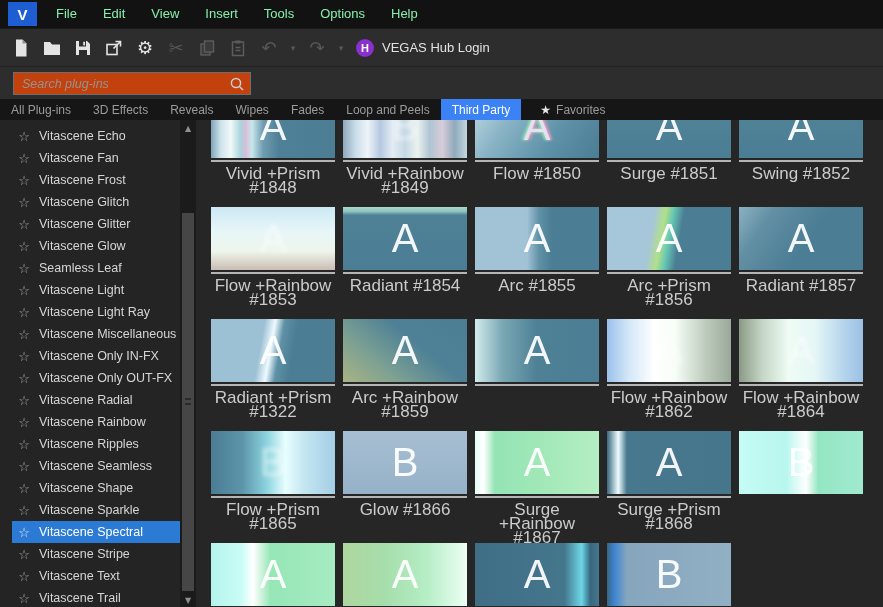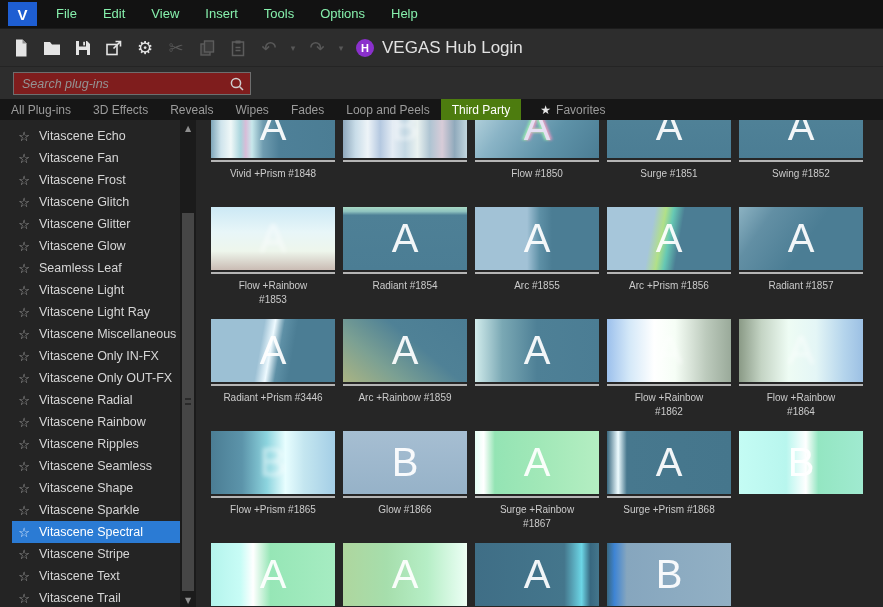--- a/index.html
+++ b/index.html
@@ -15,31 +15,31 @@
   .menu-items { display:flex; margin-left:6px; }
   .menu-item { padding:0 13px; color:#86efac; font-size:13px; line-height:28px; cursor:default; }
   
   .toolbar { position:absolute; top:28px; left:0; right:0; height:38px; background:#2d2d2d; border-top:1px solid #1c1c1c; display:flex; align-items:center; padding-left:8px; }
   .tb-btn { width:26px; height:26px; display:grid; place-items:center; margin-right:5px; }
   .tb-glyph { font-family:"DejaVu Sans",sans-serif; font-size:18px; color:#e4e4e4; line-height:1; }
   .tb-glyph.disabled { color:#585858; }
   .tb-drop { width:12px; height:26px; display:grid; place-items:center; margin-right:5px; font-family:"DejaVu Sans",sans-serif; font-size:9px; color:#585858; }
   .hub { display:flex; align-items:center; gap:8px; margin-left:4px; }
   .hub-circle { width:18px; height:18px; border-radius:50%; background:var(--hub-purple,#8a30cc); color:#fff; font-size:11px; font-weight:bold; display:grid; place-items:center; }
-  .hub-label { color:#e2e2e2; font-size:17px; }
+  .hub-label { color:#e2e2e2; font-size:13px; }
   
   .searchbar { position:absolute; top:66px; left:0; right:0; height:33px; background:#2d2d2d; border-top:1px solid #242424; }
-  .search-wrap { position:absolute; left:13px; top:5px; width:238px; height:23px; background:#7f1d1d; border:1px solid #6e6e6e; display:flex; align-items:center; }
+  .search-wrap { position:absolute; left:13px; top:5px; width:238px; height:23px; background:#c2410c; border:1px solid #6e6e6e; display:flex; align-items:center; }
   .search-wrap input { flex:1; min-width:0; background:transparent; border:none; outline:none; color:#dddddd; font-size:12.5px; padding:0 6px 0 8px; font-family:"Liberation Sans",sans-serif; }
   .search-wrap input::placeholder { color:#949494; font-style:italic; }
   .mag { margin-right:5px; display:grid; place-items:center; }
   
   .tabbar { position:absolute; top:99px; left:0; right:0; height:21px; background:#161616; display:flex; align-items:stretch; font-size:12px; color:#9b9b9b; }
   .tab { padding:0 11px; display:flex; align-items:center; gap:5px; cursor:default; white-space:nowrap; }
-  .tab.active { background:#4d7c0f; color:#ffffff; }
+  .tab.active { background:#3b82f6; color:#ffffff; }
   .tab-star { color:#e8e8e8; font-size:12px; font-family:"DejaVu Sans",sans-serif; }
   .tab:last-child { margin-left:8px; }
   
   .body { position:absolute; top:120px; left:0; right:0; bottom:0; }
   .sidebar { position:absolute; left:0; top:0; bottom:0; width:180px; background:#242424; padding-top:5px; overflow:hidden; }
   .sb-item { height:22px; display:flex; align-items:center; margin-left:12px; padding-left:5px; gap:8px; }
   .sb-star { color:#a8a8a8; font-size:13px; width:14px; text-align:center; font-family:"DejaVu Sans",sans-serif; }
   .sb-label { color:#d6d6d6; font-size:12.5px; white-space:nowrap; }
   .sb-item.selected { background:var(--accent,#2b7bd4); }
   .sb-item.selected .sb-label { color:#ffffff; }
@@ -56,21 +56,21 @@
   .grid-inner { margin:-25px 0 0 15px; display:grid; grid-template-columns:repeat(5,124px); column-gap:8px; grid-auto-rows:112px; }
   .tile { width:124px; }
   .thumb { width:124px; height:63px; position:relative; overflow:hidden; background:#4b7d94; }
   .letter { position:absolute; inset:0; display:flex; align-items:center; justify-content:center; font-size:40px; font-family:"Liberation Sans",sans-serif; }
   .fx-solid { color:rgba(255,255,255,.93); }
   .fx-faint { color:rgba(255,255,255,.55); filter:blur(2px); }
   .fx-prism { color:rgba(235,225,250,.9); filter:blur(.5px);
     text-shadow:-2px 0 3px rgba(150,240,180,.9), 2px 0 3px rgba(250,150,200,.9), 0 0 2px rgba(255,255,120,.6); }
   .fx-warm { color:rgba(245,170,120,.6); filter:blur(1.5px); text-shadow:0 0 4px rgba(180,240,140,.8); }
   .tile-underline { width:124px; height:2px; background:#b5b5b5; margin-top:2px; }
-  .tile-label { margin-top:5px; font-size:10px; line-height:14px; color:#cbcbcb; text-align:center; white-space:pre-line; }
+  .tile-label { margin-top:5px; font-size:17px; line-height:14px; color:#cbcbcb; text-align:center; white-space:pre-line; }
 </style>
 </head>
 <body>
 
 <div class="app">
 
   <div class="menubar">
     <div class="logo">
         <span>V</span>
       </div>
@@ -295,20 +295,22 @@
               <span class="letter fx-solid">A</span>
             </div>
             <div class="tile-underline"></div>
             <div class="tile-label">Vivid +Prism #1848</div>
           </div>
           <div class="tile">
             <div class="thumb" style="background: linear-gradient(90deg, rgb(143, 168, 188) 0%, rgb(200, 220, 232) 10%, rgb(238, 244, 248) 20%, rgb(180, 200, 224) 30%, rgb(228, 236, 244) 40%, rgb(196, 216, 228) 50%, rgb(234, 242, 240) 60%, rgb(174, 196, 210) 70%, rgb(216, 204, 216) 80%, rgb(144, 170, 188) 90%, rgb(194, 214, 222) 100%);">
               <span class="letter fx-faint">B</span>
             </div>
             <div class="tile-underline"></div>
+            <div class="tile-label">Vivid +Rainbow
+#1849</div>
           </div>
           <div class="tile">
             <div class="thumb" style="background: linear-gradient(125deg, rgb(194, 220, 228) 0%, rgb(138, 180, 198) 30%, rgb(94, 146, 168) 65%, rgb(75, 125, 148) 100%);">
               <span class="letter fx-prism">A</span>
             </div>
             <div class="tile-underline"></div>
             <div class="tile-label">Flow #1850</div>
           </div>
           <div class="tile">
             <div class="thumb" style="background: linear-gradient(rgb(82, 132, 153) 0%, rgb(75, 125, 148) 100%);">
@@ -358,21 +360,21 @@
               <span class="letter fx-solid">A</span>
             </div>
             <div class="tile-underline"></div>
             <div class="tile-label">Radiant #1857</div>
           </div>
           <div class="tile">
             <div class="thumb" style="background: linear-gradient(100deg, rgb(156, 192, 212) 0%, rgb(156, 192, 212) 40%, rgb(238, 250, 255) 48%, rgb(94, 144, 166) 55%, rgb(75, 125, 148) 65%, rgb(75, 125, 148) 100%);">
               <span class="letter fx-solid">A</span>
             </div>
             <div class="tile-underline"></div>
-            <div class="tile-label">Radiant +Prism #3446</div>
+            <div class="tile-label">Radiant +Prism #1322</div>
           </div>
           <div class="tile">
             <div class="thumb" style="background: linear-gradient(40deg, rgb(170, 180, 131) 0%, rgb(123, 160, 147) 30%, rgb(79, 129, 150) 60%, rgb(75, 125, 148) 100%);">
               <span class="letter fx-solid">A</span>
             </div>
             <div class="tile-underline"></div>
             <div class="tile-label">Arc +Rainbow #1859</div>
           </div>
           <div class="tile">
             <div class="thumb" style="background: linear-gradient(90deg, rgb(210, 236, 236) 0%, rgb(122, 168, 180) 22%, rgb(78, 128, 150) 50%, rgb(75, 125, 148) 100%);">

